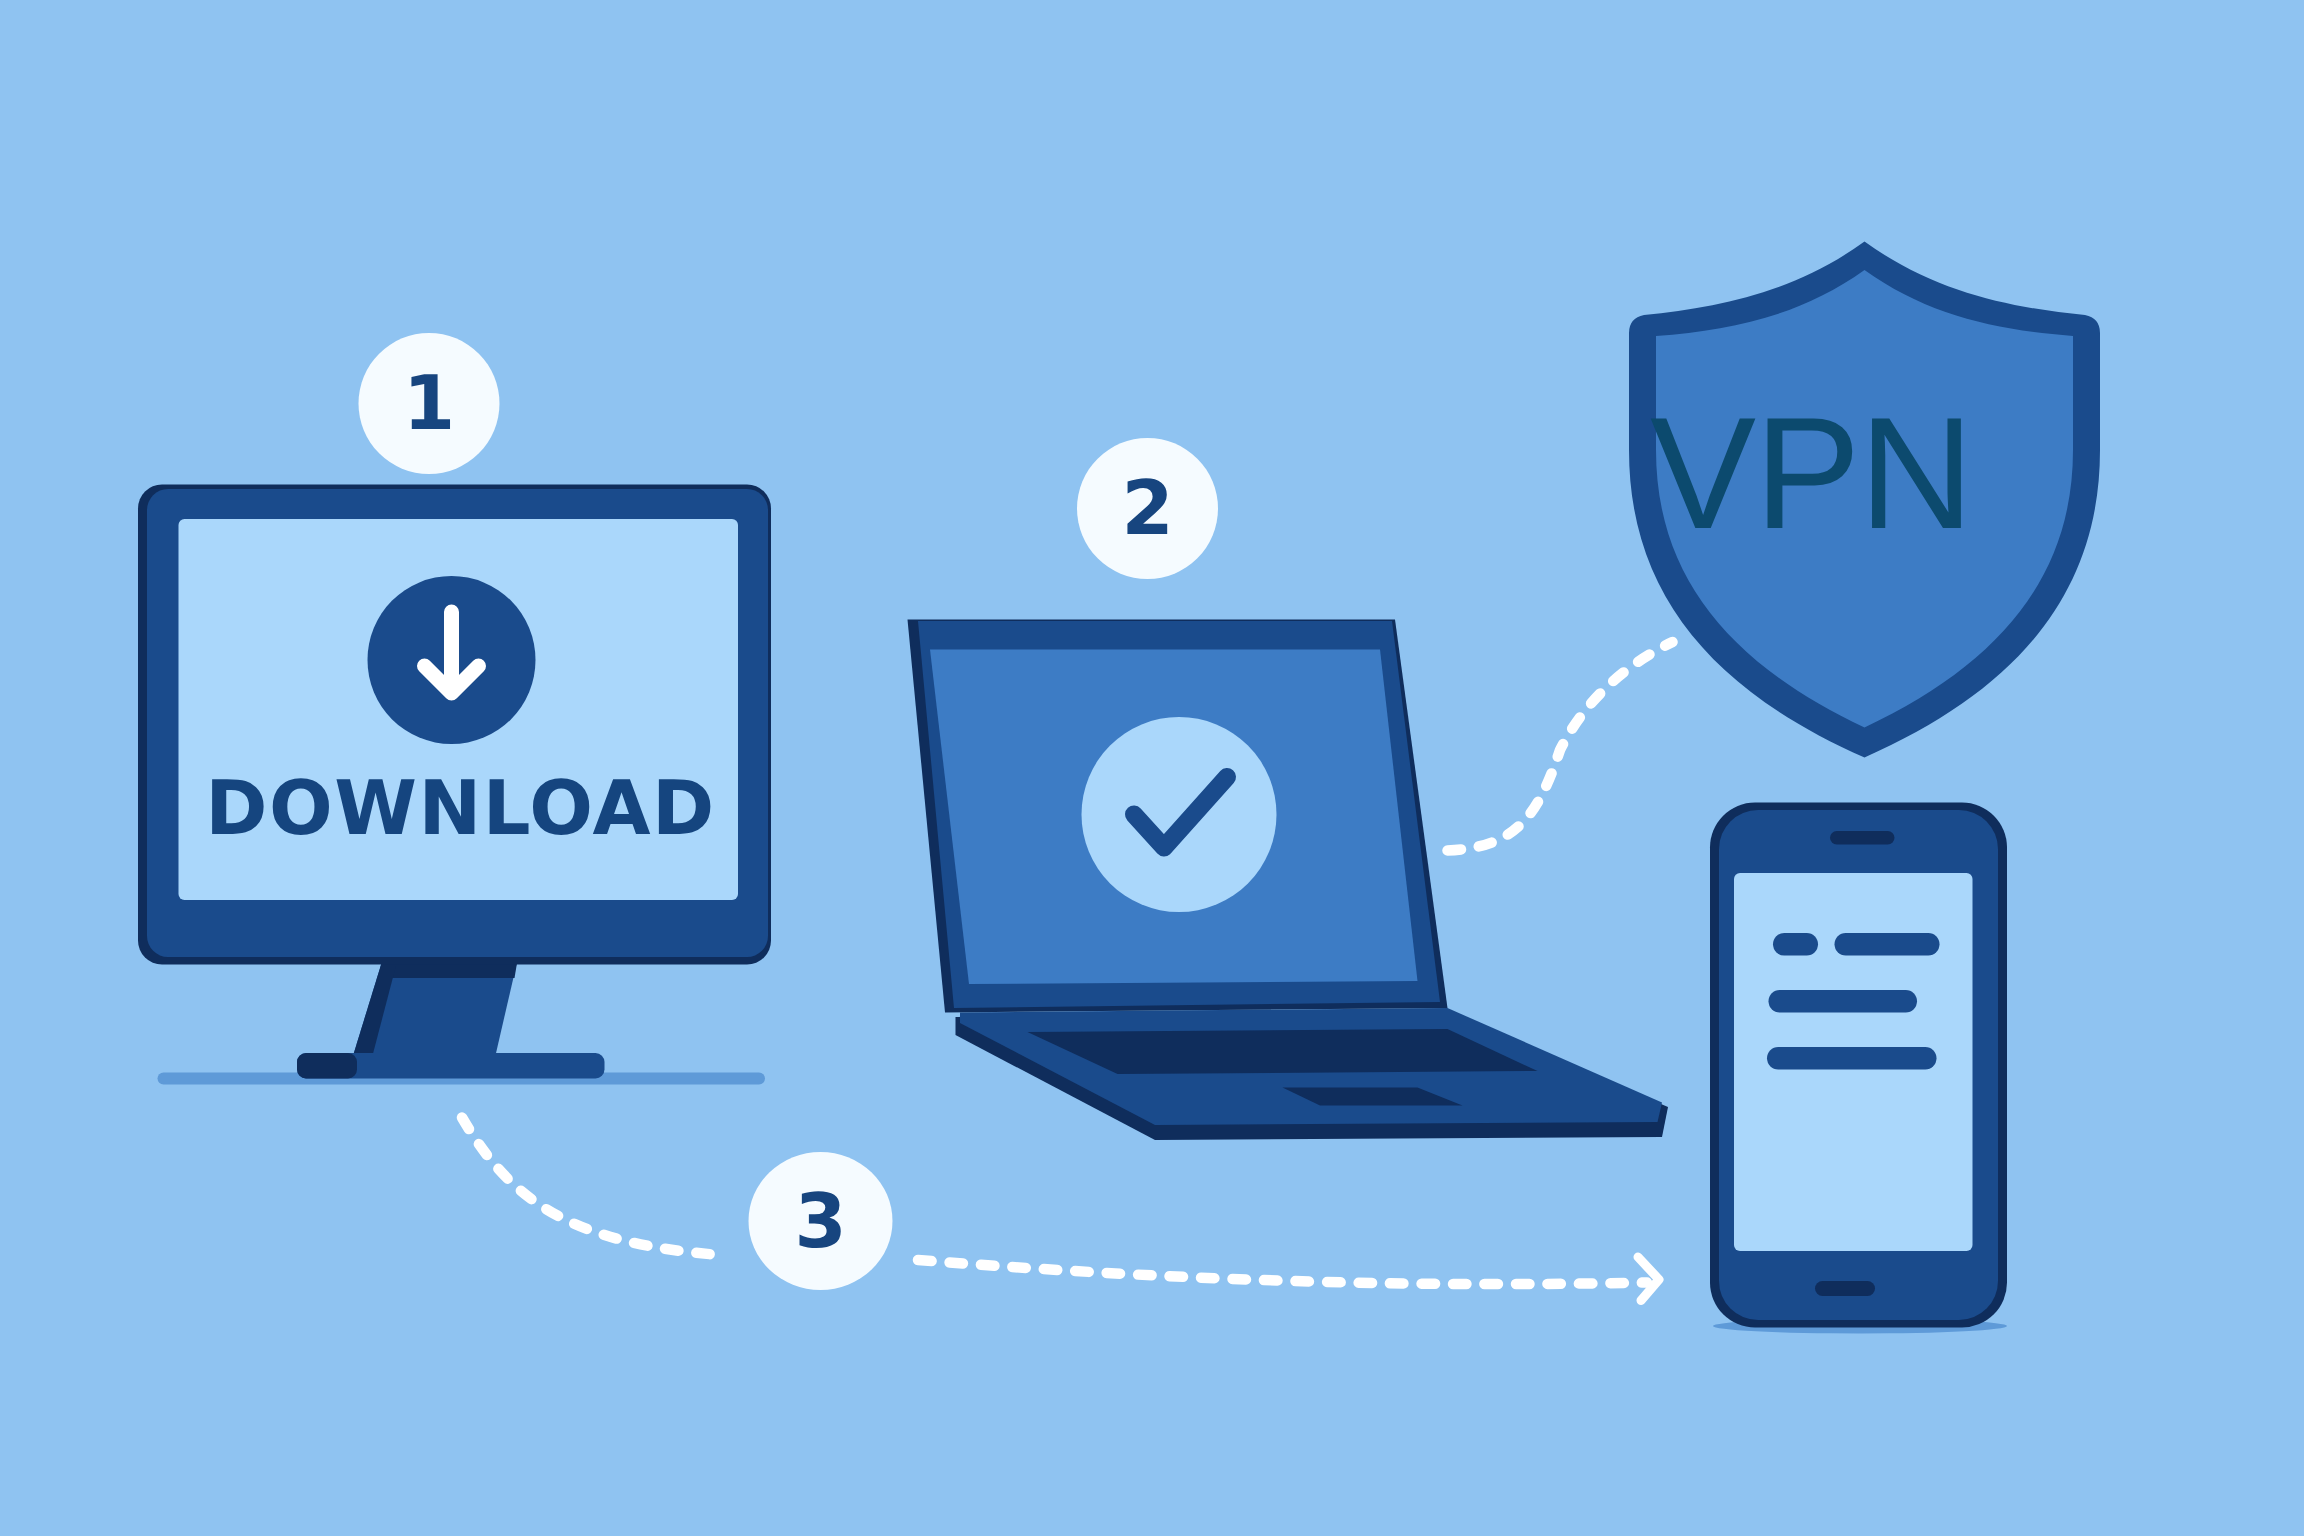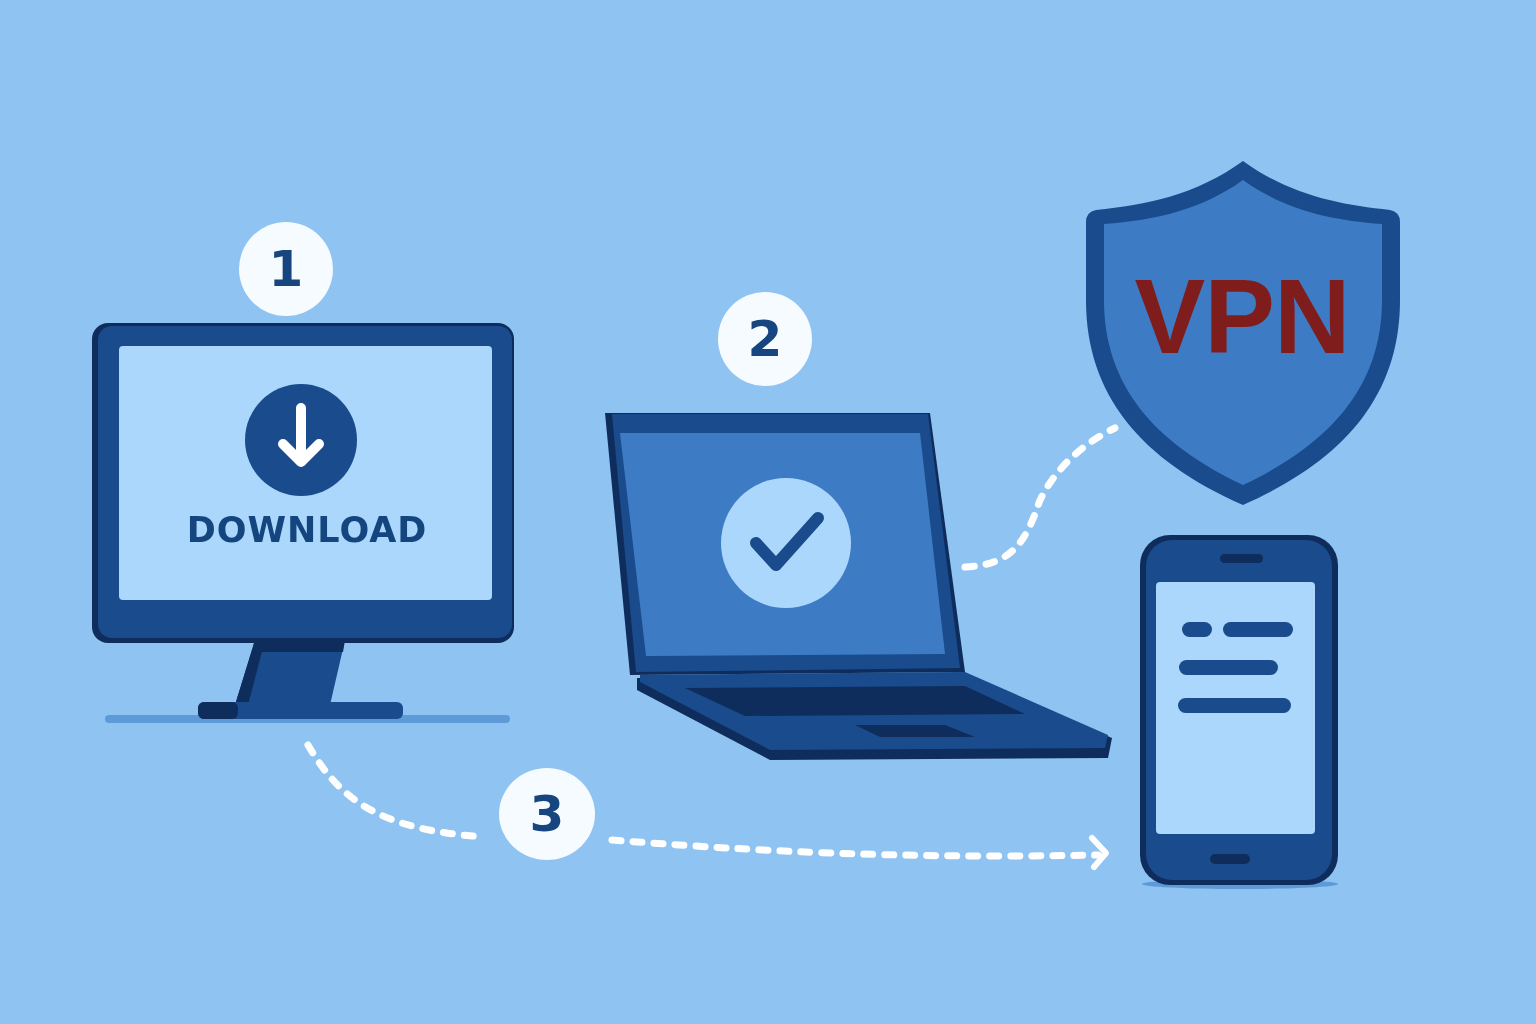--- a/index.html
+++ b/index.html
@@ -1,20 +1,20 @@
 <!DOCTYPE html>
 <html><head>
 <meta charset="utf-8">
 <style>
   html, body { margin:0; padding:0; }
   body { width:1536px; height:1024px; overflow:hidden; background:#8fc3f1; position:relative; font-family:"DejaVu Sans", sans-serif; }
   .layer { position:absolute; left:0; top:0; width:1536px; height:1024px; }
   .badge { position:absolute; width:94px; height:94px; border-radius:50%; background:#f5fbff; color:#17457f; font-weight:bold; font-size:50px; display:flex; align-items:center; justify-content:center; font-family:"DejaVu Sans", sans-serif; }
-  .label-download { position:absolute; left:118px; top:510px; width:378px; text-align:center; font-family:"DejaVu Sans", sans-serif; font-weight:bold; font-size:35px; letter-spacing:1px; color:#15457f; }
-  .label-vpn { position:absolute; left:1100px; top:256px; width:284px; text-align:center; font-family:"Liberation Sans", sans-serif; font-weight:bold; font-size:106px; color:#7f1d1d; letter-spacing:-1px; }
+  .label-download { position:absolute; left:118px; top:510px; width:378px; text-align:center; font-family:"DejaVu Sans", sans-serif; font-weight:bold; font-size:50px; letter-spacing:1px; color:#15457f; }
+  .label-vpn { position:absolute; left:1100px; top:256px; width:284px; text-align:left; font-family:"Liberation Sans", sans-serif; font-weight:normal; font-size:106px; color:#0c4a6e; letter-spacing:-1px; }
 </style>
 </head>
 <body>
 
 <svg class="layer" viewBox="0 0 1536 1024" xmlns="http://www.w3.org/2000/svg">
 
   <path d="M308 745 C 340 800, 380 830, 485 837" fill="none" stroke="#ffffff" stroke-width="7" stroke-linecap="round" stroke-dasharray="9 12"></path>
   <path d="M612 840 C 800 855, 950 858, 1098 855" fill="none" stroke="#ffffff" stroke-width="7" stroke-linecap="round" stroke-dasharray="9 12"></path>
   <path d="M1092 838 L1106 853 L1094 867" fill="none" stroke="#ffffff" stroke-width="6" stroke-linecap="round" stroke-linejoin="round"></path>
 

